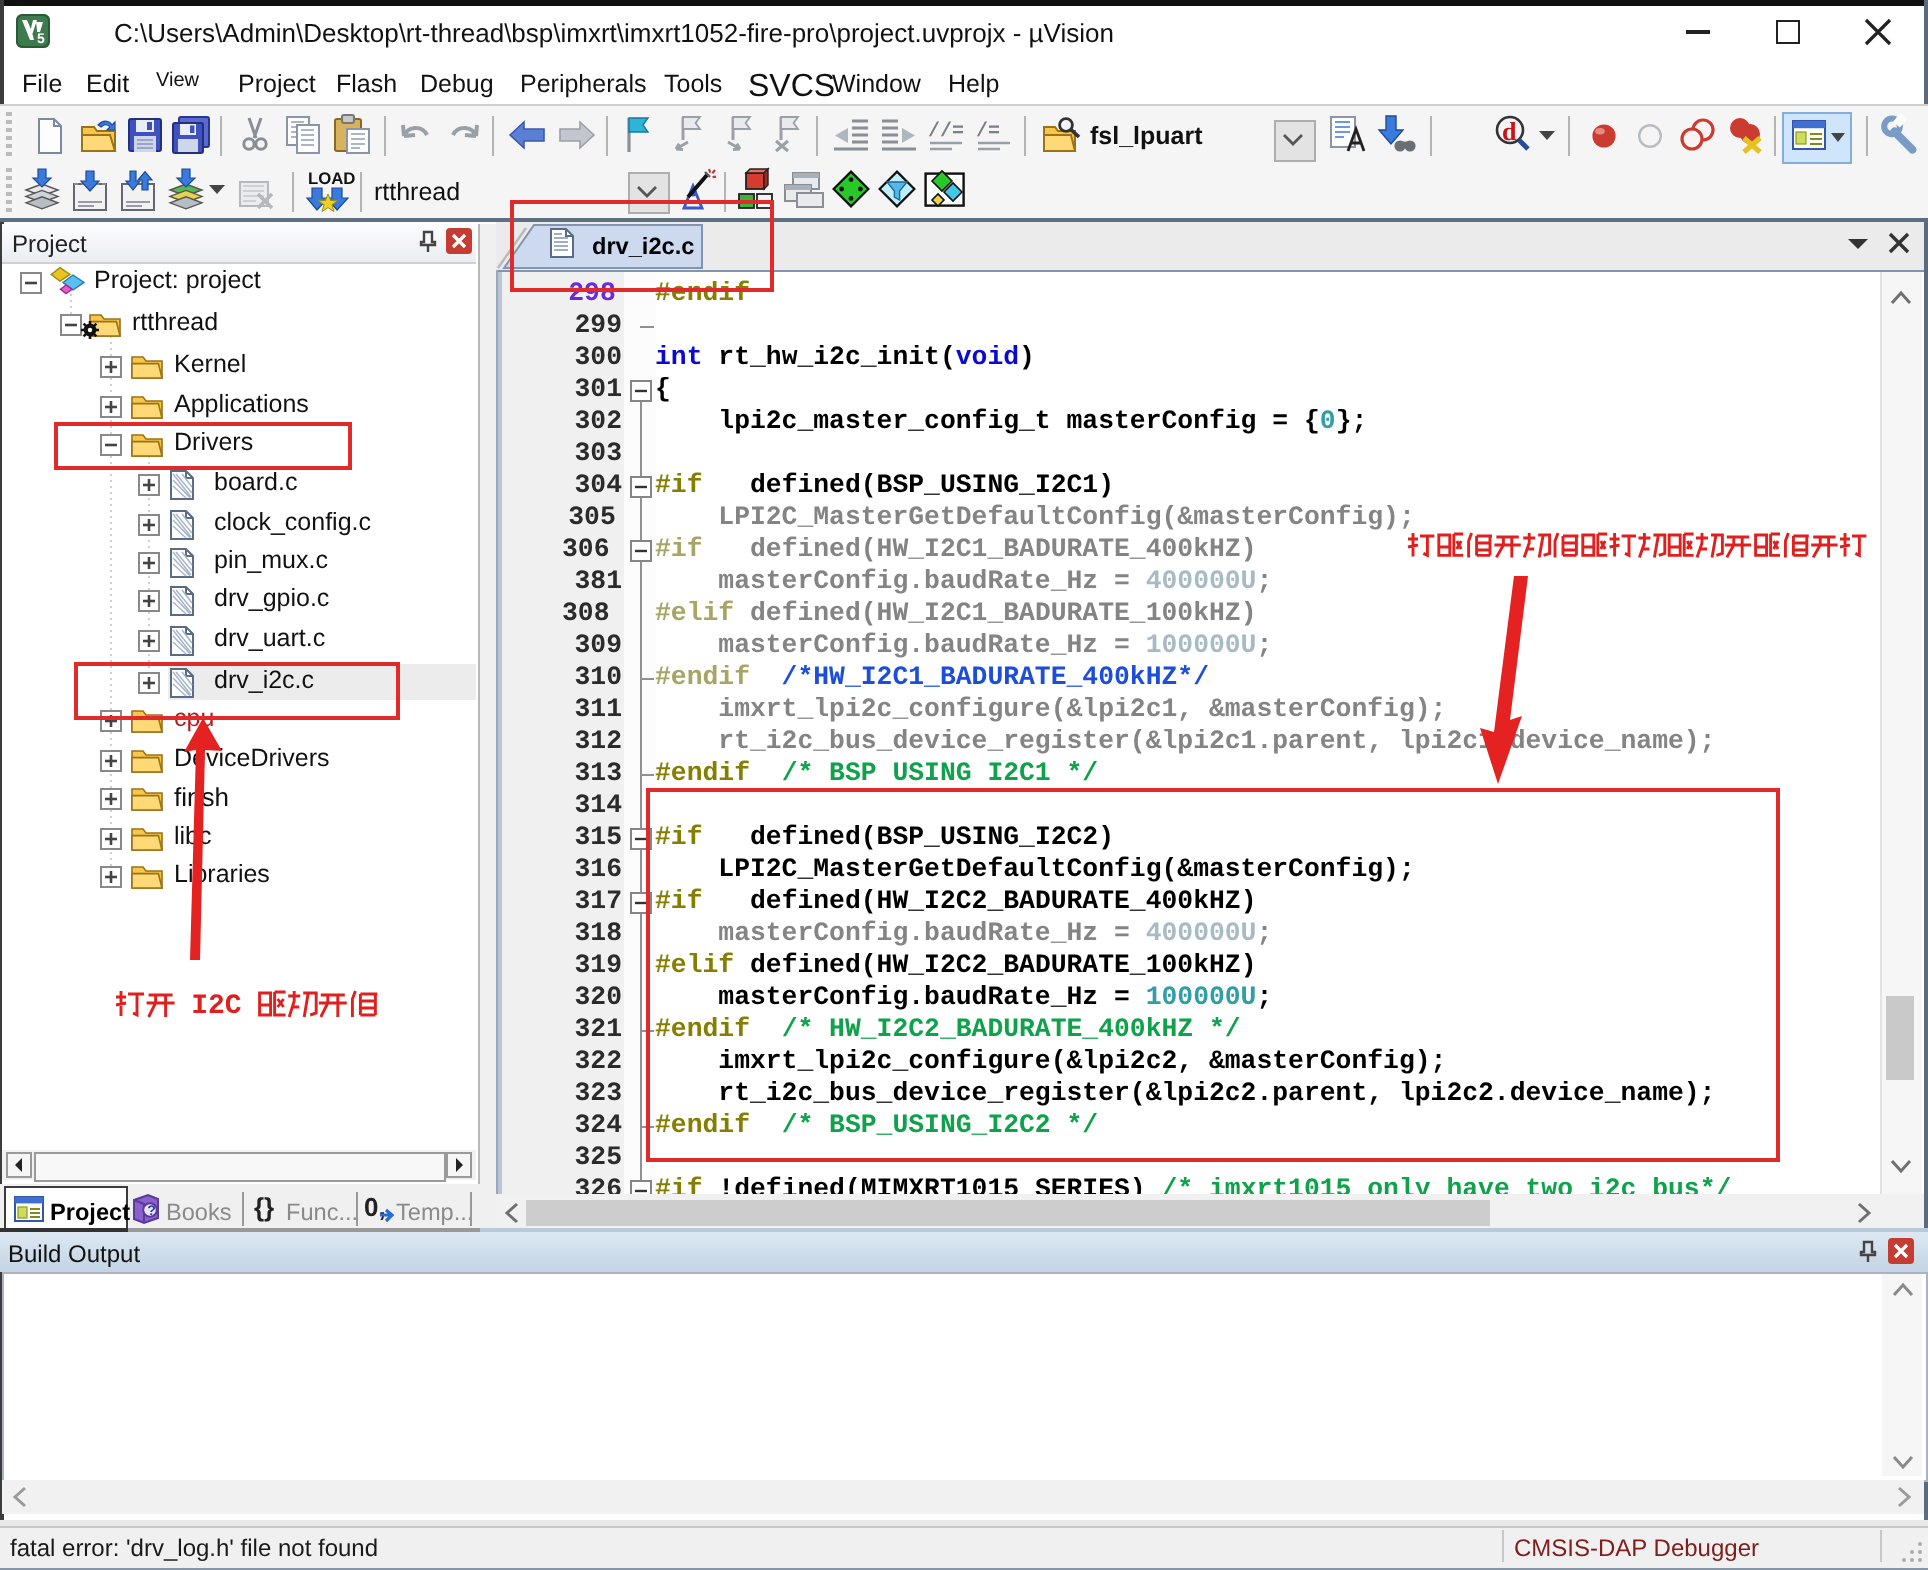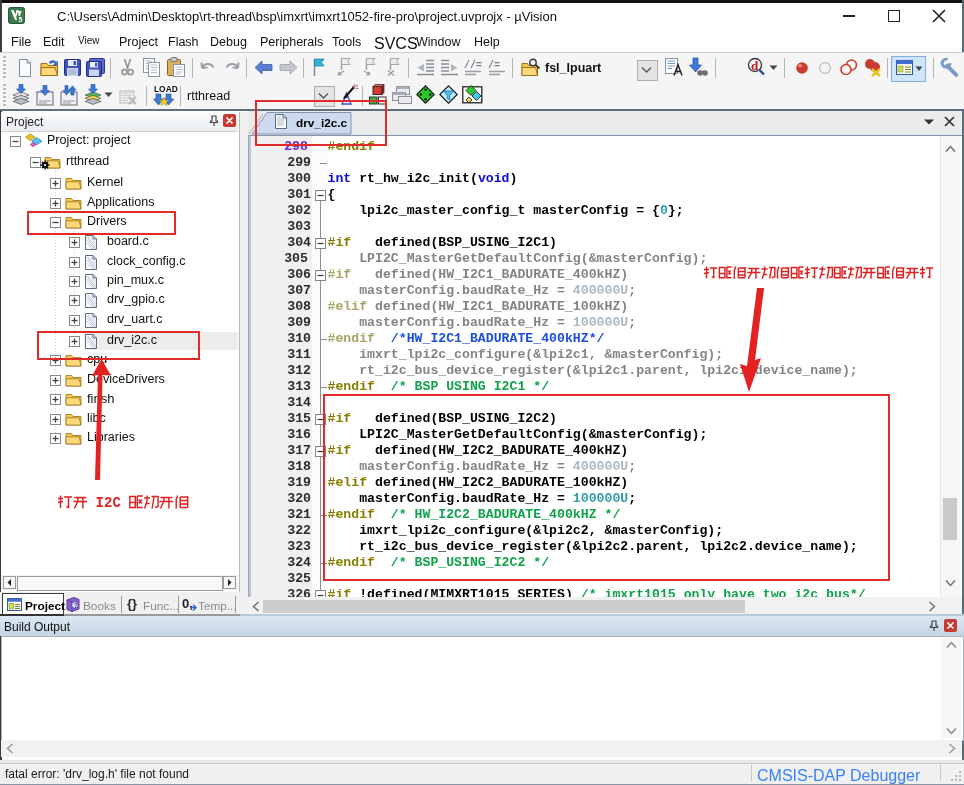--- a/index.html
+++ b/index.html
@@ -424,21 +424,21 @@
 <div class="t" style="left:107px;top:333px;font-size:12.5px;color:#111">drv_i2c.c</div>
 <svg class="abs" style="left:50px;top:355px" width="11" height="11" viewBox="0 0 11 11">
       <rect x="0.5" y="0.5" width="10" height="10" fill="#fff" stroke="#898989"></rect>
       <path d="M2.5 5.5 H8.5" stroke="#444" stroke-width="1.3"></path>
       <path d="M5.5 2.5 V8.5" stroke="#444" stroke-width="1.3"></path>
     </svg>
 <svg class="abs" style="left:65px;top:353px" width="17" height="14" viewBox="0 0 17 14">
 <path d="M1 2.5 L6.5 2.5 L8 4.5 L16 4.5 L16 13 L1 13 Z" fill="#f7c64a" stroke="#9a7218" stroke-width="0.8"></path>
 <path d="M1 5.8 L14.2 5.8 L16 13 L1 13 Z" fill="#ffd877" stroke="#9a7218" stroke-width="0.8"></path>
     </svg>
-<div class="t" style="left:87px;top:352px;font-size:12.5px;color:#000000">cpu</div>
+<div class="t" style="left:87px;top:352px;font-size:12.5px;color:#b91c1c">cpu</div>
 <svg class="abs" style="left:50px;top:375px" width="11" height="11" viewBox="0 0 11 11">
       <rect x="0.5" y="0.5" width="10" height="10" fill="#fff" stroke="#898989"></rect>
       <path d="M2.5 5.5 H8.5" stroke="#444" stroke-width="1.3"></path>
       <path d="M5.5 2.5 V8.5" stroke="#444" stroke-width="1.3"></path>
     </svg>
 <svg class="abs" style="left:65px;top:373px" width="17" height="14" viewBox="0 0 17 14">
 <path d="M1 2.5 L6.5 2.5 L8 4.5 L16 4.5 L16 13 L1 13 Z" fill="#f7c64a" stroke="#9a7218" stroke-width="0.8"></path>
 <path d="M1 5.8 L14.2 5.8 L16 13 L1 13 Z" fill="#ffd877" stroke="#9a7218" stroke-width="0.8"></path>
     </svg>
 <div class="t" style="left:87px;top:372px;font-size:12.5px;color:#111">DeviceDrivers</div>
@@ -540,25 +540,25 @@
 <div class="code" style="position:absolute;left:79.5px;top:35px;color:#000"><span class="k">int</span> rt_hw_i2c_init(<span class="k">void</span>)</div>
 <div class="code" style="position:absolute;left:33px;top:51px;width:30px;text-align:right;color:#2b2b2b;font-weight:bold">301</div>
 <div class="code" style="position:absolute;left:79.5px;top:51px;color:#000">{</div>
 <div class="code" style="position:absolute;left:33px;top:67px;width:30px;text-align:right;color:#2b2b2b;font-weight:bold">302</div>
 <div class="code" style="position:absolute;left:79.5px;top:67px;color:#000">    lpi2c_master_config_t masterConfig = {<span class="n">0</span>};</div>
 <div class="code" style="position:absolute;left:33px;top:83px;width:30px;text-align:right;color:#2b2b2b;font-weight:bold">303</div>
 <div class="code" style="position:absolute;left:33px;top:99px;width:30px;text-align:right;color:#2b2b2b;font-weight:bold">304</div>
 <div class="code" style="position:absolute;left:79.5px;top:99px;color:#000"><span class="o">#if</span>   defined(BSP_USING_I2C1)</div>
 <div class="code" style="position:absolute;left:33px;top:115px;width:30px;text-align:center;color:#2b2b2b;font-weight:bold">305</div>
 <div class="code" style="position:absolute;left:79.5px;top:115px;color:#000"><span class="g">    LPI2C_MasterGetDefaultConfig(&amp;masterConfig);</span></div>
-<div class="code" style="position:absolute;left:33px;top:131px;width:30px;text-align:right;color:#2b2b2b;font-weight:bold">306</div>
+<div class="code" style="position:absolute;left:33px;top:131px;width:30px;color:#2b2b2b;font-weight:bold">306</div>
 <div class="code" style="position:absolute;left:79.5px;top:131px;color:#000"><span class="oi">#if</span><span class="g">   defined(HW_I2C1_BADURATE_400kHZ)</span></div>
-<div class="code" style="position:absolute;left:33px;top:147px;width:30px;text-align:right;color:#2b2b2b;font-weight:bold">307</div>
+<div class="code" style="position:absolute;left:33px;top:147px;width:30px;text-align:right;color:#2b2b2b;font-weight:bold">381</div>
 <div class="code" style="position:absolute;left:79.5px;top:147px;color:#000"><span class="g">    masterConfig.baudRate_Hz = </span><span class="ni">400000U</span><span class="g">;</span></div>
-<div class="code" style="position:absolute;left:33px;top:163px;width:30px;text-align:right;color:#2b2b2b;font-weight:bold">308</div>
+<div class="code" style="position:absolute;left:33px;top:163px;width:30px;text-align:left;color:#2b2b2b;font-weight:bold">308</div>
 <div class="code" style="position:absolute;left:79.5px;top:163px;color:#000"><span class="oi">#elif</span><span class="g"> defined(HW_I2C1_BADURATE_100kHZ)</span></div>
 <div class="code" style="position:absolute;left:33px;top:179px;width:30px;text-align:right;color:#2b2b2b;font-weight:bold">309</div>
 <div class="code" style="position:absolute;left:79.5px;top:179px;color:#000"><span class="g">    masterConfig.baudRate_Hz = </span><span class="ni">100000U</span><span class="g">;</span></div>
 <div class="code" style="position:absolute;left:33px;top:195px;width:30px;text-align:right;color:#2b2b2b;font-weight:bold">310</div>
 <div class="code" style="position:absolute;left:79.5px;top:195px;color:#000"><span class="oi">#endif</span><span class="ci">  /*HW_I2C1_BADURATE_400kHZ*/</span></div>
 <div class="code" style="position:absolute;left:33px;top:211px;width:30px;text-align:right;color:#2b2b2b;font-weight:bold">311</div>
 <div class="code" style="position:absolute;left:79.5px;top:211px;color:#000"><span class="g">    imxrt_lpi2c_configure(&amp;lpi2c1, &amp;masterConfig);</span></div>
 <div class="code" style="position:absolute;left:33px;top:227px;width:30px;text-align:right;color:#2b2b2b;font-weight:bold">312</div>
 <div class="code" style="position:absolute;left:79.5px;top:227px;color:#000"><span class="g">    rt_i2c_bus_device_register(&amp;lpi2c1.parent, lpi2c1.device_name);</span></div>
 <div class="code" style="position:absolute;left:33px;top:243px;width:30px;text-align:right;color:#2b2b2b;font-weight:bold">313</div>
@@ -658,21 +658,21 @@
 <svg class="abs" style="left:6px;top:743px" width="8" height="11">
       <path d="M6.5 1 L1.5 5.5 L6.5 10" stroke="#9a9a9a" stroke-width="1.5" fill="none"></path>
     </svg>
 <svg class="abs" style="left:948px;top:743px" width="8" height="11">
       <path d="M1.5 1 L6.5 5.5 L1.5 10" stroke="#9a9a9a" stroke-width="1.5" fill="none"></path>
     </svg>
 <div class="abs" style="left:0;top:760px;width:964px;height:3px;background:#e8e8e8"></div>
 <div class="abs" style="left:0;top:763px;width:964px;height:20px;background:#f0f0f0;border-top:1px solid #c8c8c8"></div>
 <div class="t" style="left:5px;top:767px;font-size:12px;color:#1a1a1a">fatal error: 'drv_log.h' file not found</div>
 <div class="abs" style="left:751px;top:765px;width:1px;height:16px;background:#c8c8c8"></div>
-<div class="t" style="left:757px;top:767px;font-size:16px;color:#3b82f6">CMSIS-DAP Debugger</div>
+<div class="t" style="left:757px;top:767px;font-size:12px;color:#7f1d1d">CMSIS-DAP Debugger</div>
 <div class="abs" style="left:940px;top:765px;width:1px;height:16px;background:#c8c8c8"></div>
 <svg class="abs" style="left:950px;top:770px" width="12" height="12">
 <circle cx="10" cy="2" r="1" fill="#aaa"></circle>
       <circle cx="6" cy="6" r="1" fill="#aaa"></circle>
       <circle cx="10" cy="6" r="1" fill="#aaa"></circle>
 <circle cx="2" cy="10" r="1" fill="#aaa"></circle>
       <circle cx="6" cy="10" r="1" fill="#aaa"></circle>
       <circle cx="10" cy="10" r="1" fill="#aaa"></circle>
     </svg>
 <div class="rbox" style="left:255px;top:100px;width:128px;height:42px;"></div>

